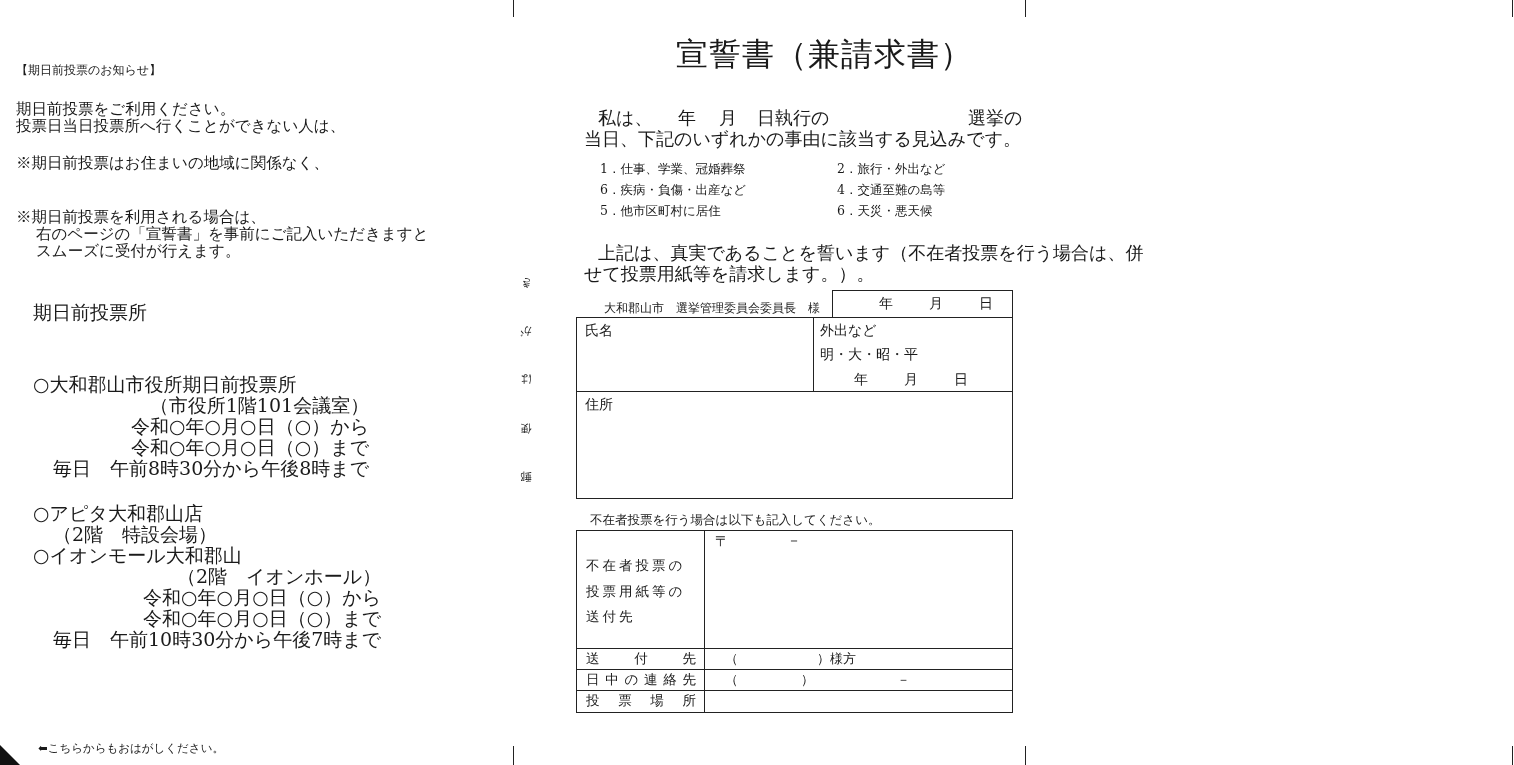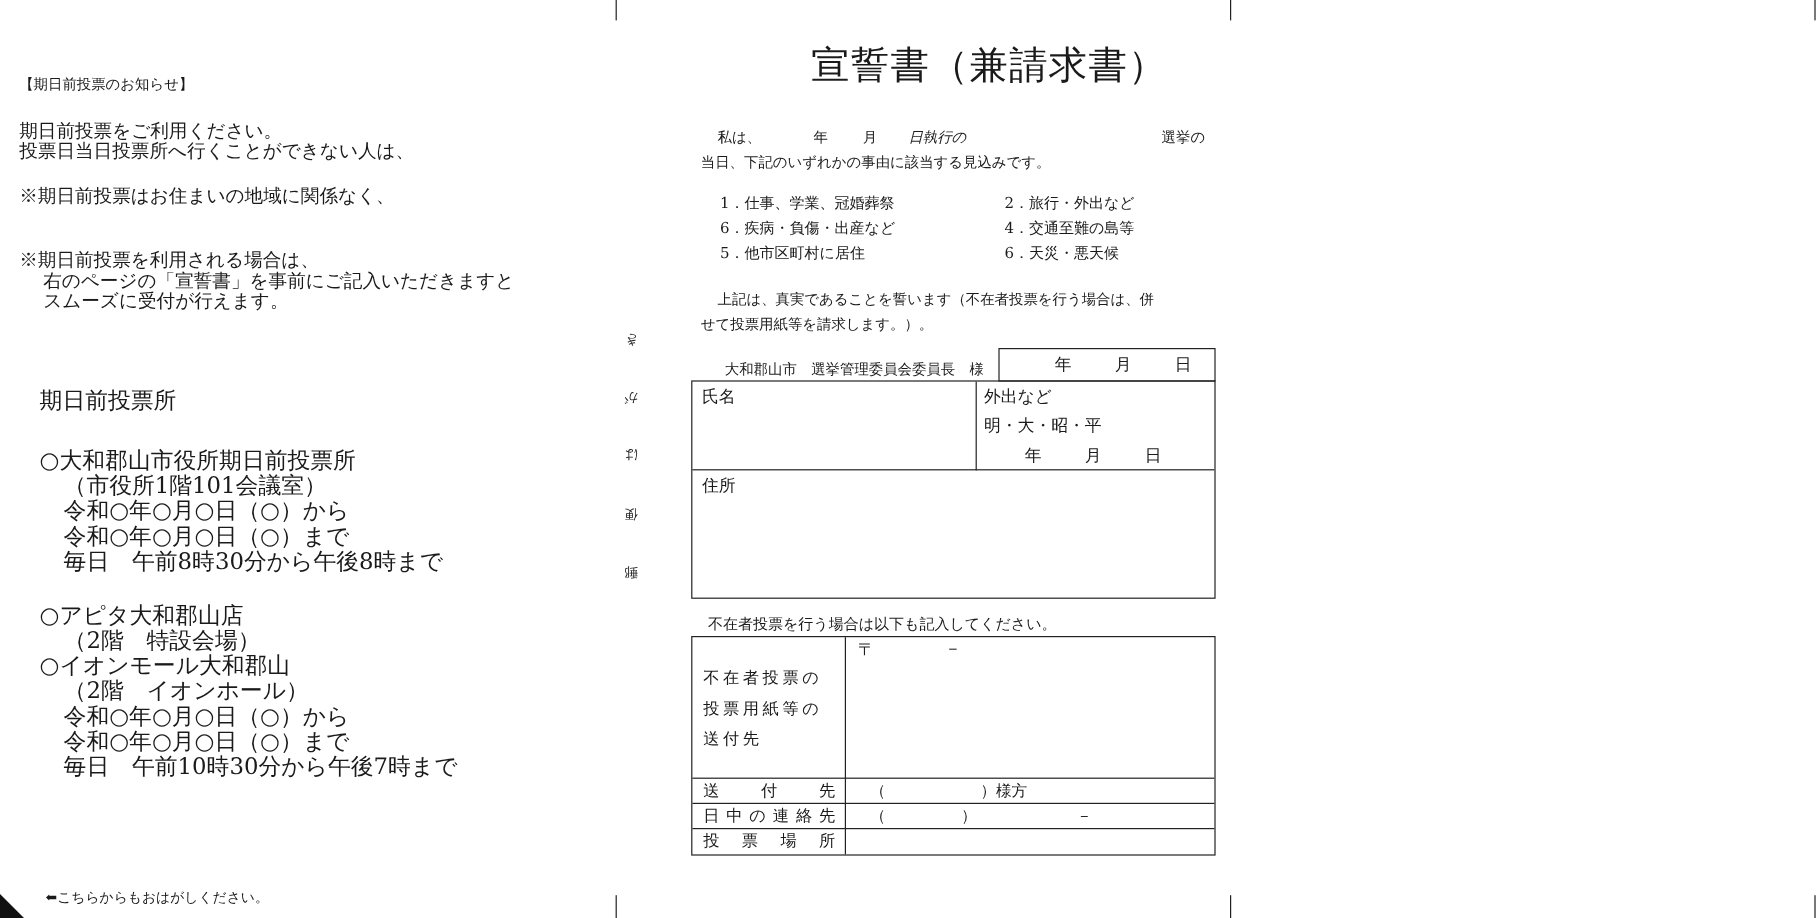--- a/index.html
+++ b/index.html
@@ -8,27 +8,27 @@
     font-family:"DejaVu Serif","Liberation Serif",serif; color:#1a1a1a;
   }
   .abs { position:absolute; }
   
   .fold { position:absolute; width:1px; background:#222; height:17px; }
   
   .notice-title { left:16px; top:62px; font-size:12px; white-space:nowrap; }
   .para { left:16px; font-size:15.5px; line-height:17px; white-space:nowrap; }
   .indent { padding-left:20px; }
   .big { left:33px; font-size:19px; line-height:21px; white-space:nowrap; }
-  .big-indent { padding-left:20px; }
+  .big-indent { padding-left:20px;text-align:right; }
   .tail-note { left:38px; top:741px; font-size:11.5px; white-space:nowrap; }
   .corner-tri { left:0; top:745px; width:0; height:0;
     border-left:20px solid #111; border-top:20px solid transparent; }
   
   .vlabel { left:516px; width:20px; font-size:11px; text-align:center; transform:rotate(180deg); }
-  .fline { left:584px; font-size:12px; white-space:nowrap; }
+  .fline { left:584px; font-size:18px; white-space:nowrap; }
   .reasons { left:600px; top:158px; width:400px; font-size:12.5px; line-height:21px; }
   .reasons .row { display:flex; }
   .reasons .c1 { width:237px; }
   .addressee { left:604px; top:300px; font-size:12px; white-space:nowrap; }
   .box { position:absolute; border:1px solid #222; box-sizing:border-box; }
   .cell-text { position:absolute; font-size:13px; white-space:nowrap; }
   .hline { position:absolute; height:1px; background:#222; }
   .vline { position:absolute; width:1px; background:#222; }
   .lbl-spread { position:absolute; display:flex; justify-content:space-between; font-size:13.5px; }
 </style>
@@ -54,21 +54,21 @@
   <div class="abs para" style="top:155px;">
     <div>※期日前投票はお住まいの地域に関係なく、</div>
   </div>
 
   <div class="abs para" style="top:209px;">
     <div>※期日前投票を利用される場合は、</div>
     <div class="indent">右のページの「宣誓書」を事前にご記入いただきますと</div>
     <div class="indent">スムーズに受付が行えます。</div>
   </div>
 
-  <div class="abs big" style="top:324px;">期日前投票所</div>
+  <div class="abs big" style="top:302px;">期日前投票所</div>
 
   <div class="abs big" style="top:374px;">
     <div>○大和郡山市役所期日前投票所</div>
     <div class="big-indent">（市役所1階101会議室）</div>
     <div class="big-indent">令和○年○月○日（○）から</div>
     <div class="big-indent">令和○年○月○日（○）まで</div>
     <div class="big-indent">毎日　午前8時30分から午後8時まで</div>
   </div>
 
   <div class="abs big" style="top:503px;">
@@ -92,21 +92,21 @@
 <div class="abs vlabel" style="top:372px;">は</div>
 <div class="abs vlabel" style="top:421px;">便</div>
 <div class="abs vlabel" style="top:469px;">郵</div>
 
 <section>
   <div class="abs" style="left:676px;top:33px;font-size:32px;letter-spacing:1px;white-space:nowrap;">宣誓書（兼請求書）</div>
 
   <div class="abs fline" style="top:106px;left:598px;">私は、</div>
   <div class="abs fline" style="top:106px;left:678px;">年</div>
   <div class="abs fline" style="top:106px;left:719px;">月</div>
-  <div class="abs fline" style="top:106px;left:757px;font-style:italic;">日執行の</div>
+  <div class="abs fline" style="top:106px;left:757px;">日執行の</div>
   <div class="abs fline" style="top:106px;left:968px;">選挙の</div>
   <div class="abs fline" style="top:127px;">当日、下記のいずれかの事由に該当する見込みです。</div>
 
   <div class="abs reasons">
     <div class="row">
         <span class="c1">1．仕事、学業、冠婚葬祭</span>
         <span>2．旅行・外出など</span>
       </div>
     <div class="row">
         <span class="c1">6．疾病・負傷・出産など</span>

